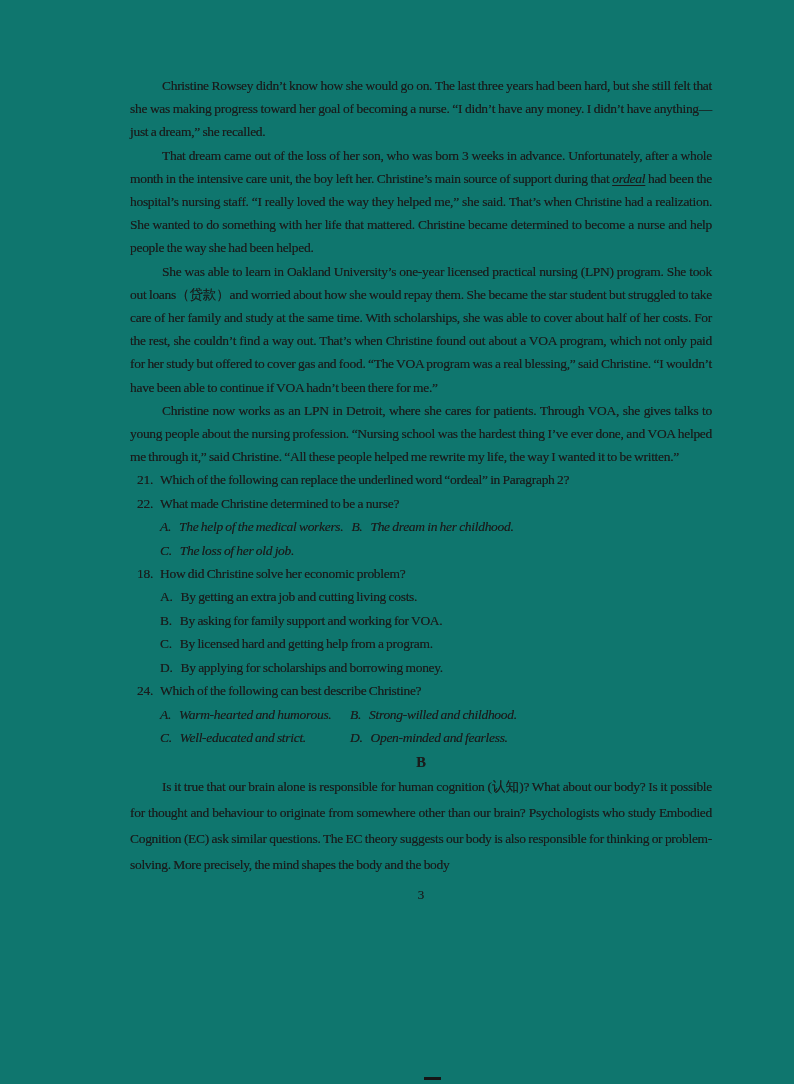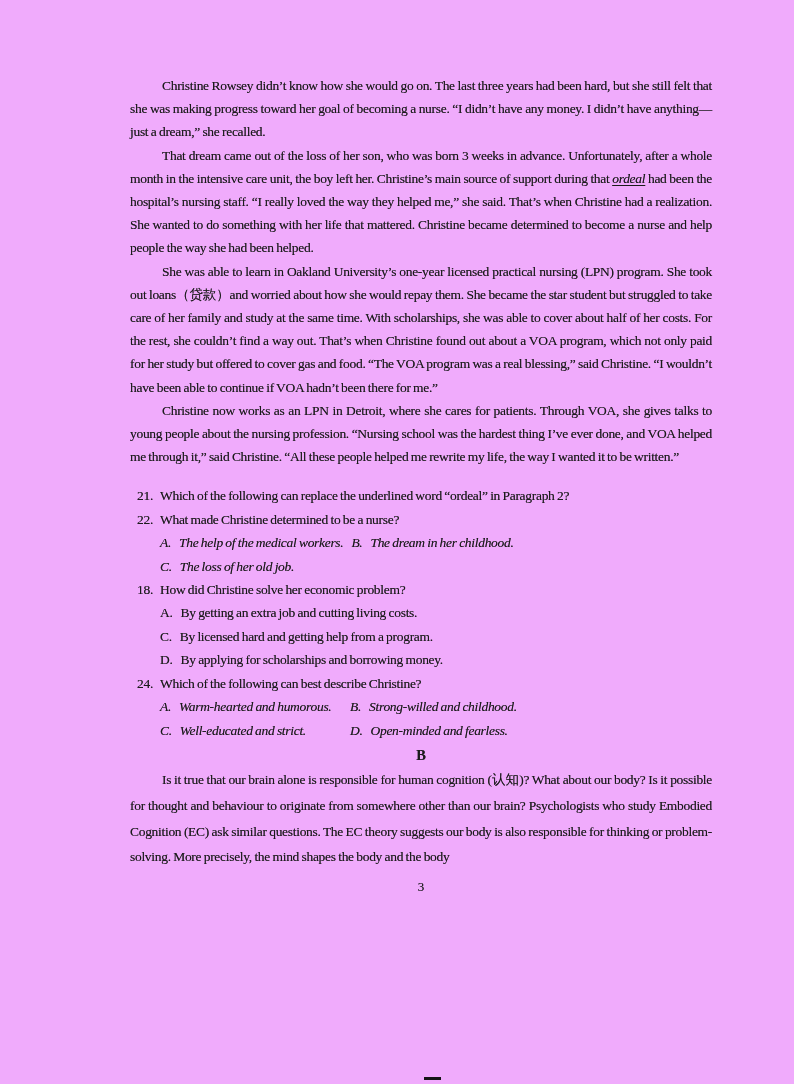--- a/index.html
+++ b/index.html
@@ -5,21 +5,21 @@
   html, body {
     margin: 0;
     padding: 0;
     background: #e9e9e9;
   }
   .page {
     position: relative;
     width: 794px;
     height: 1084px;
     margin: 0 auto;
-    background: #f0abfc;
+    background: #0f766e;
     overflow: hidden;
     font-family: "Liberation Serif", "DejaVu Serif", serif;
     color: #1b1b1b;
     text-shadow: 0 0 0.4px rgba(20,20,20,0.55);
   }
   .content {
     position: absolute;
     left: 130px;
     top: 74px;
     width: 582px;
@@ -32,21 +32,21 @@
     word-spacing: -0.6px;
     text-align: justify;
     text-indent: 32px;
   }
   .underline {
     text-decoration: underline;
     text-underline-offset: 2px;
     font-style: italic;
   }
   .questions {
-    margin-top: 16px;
+    margin-top: 0;
     font-size: 13.5px;
     letter-spacing: -0.3px;
     word-spacing: -0.6px;
   }
   .q-line {
     display: flex;
     line-height: 23.4px;
     margin-left: 7px;
   }
   .q-num {
@@ -138,20 +138,21 @@
         </div>
       </div>
 
       <div class="q">
         <div class="q-line">
           <span class="q-num">18.</span>
           <span class="q-text">How did Christine solve her economic problem?</span>
         </div>
         <div class="opts opt-stack">
           <span class="opt"><span class="opt-label">A.</span><span>By getting an extra job and cutting living costs.</span></span>
+          <span class="opt"><span class="opt-label">B.</span><span>By asking for family support and working for VOA.</span></span>
           <span class="opt"><span class="opt-label">C.</span><span>By licensed hard and getting help from a program.</span></span>
           <span class="opt"><span class="opt-label">D.</span><span>By applying for scholarships and borrowing money.</span></span>
         </div>
       </div>
 
       <div class="q">
         <div class="q-line">
           <span class="q-num">24.</span>
           <span class="q-text">Which of the following can best describe Christine?</span>
         </div>

